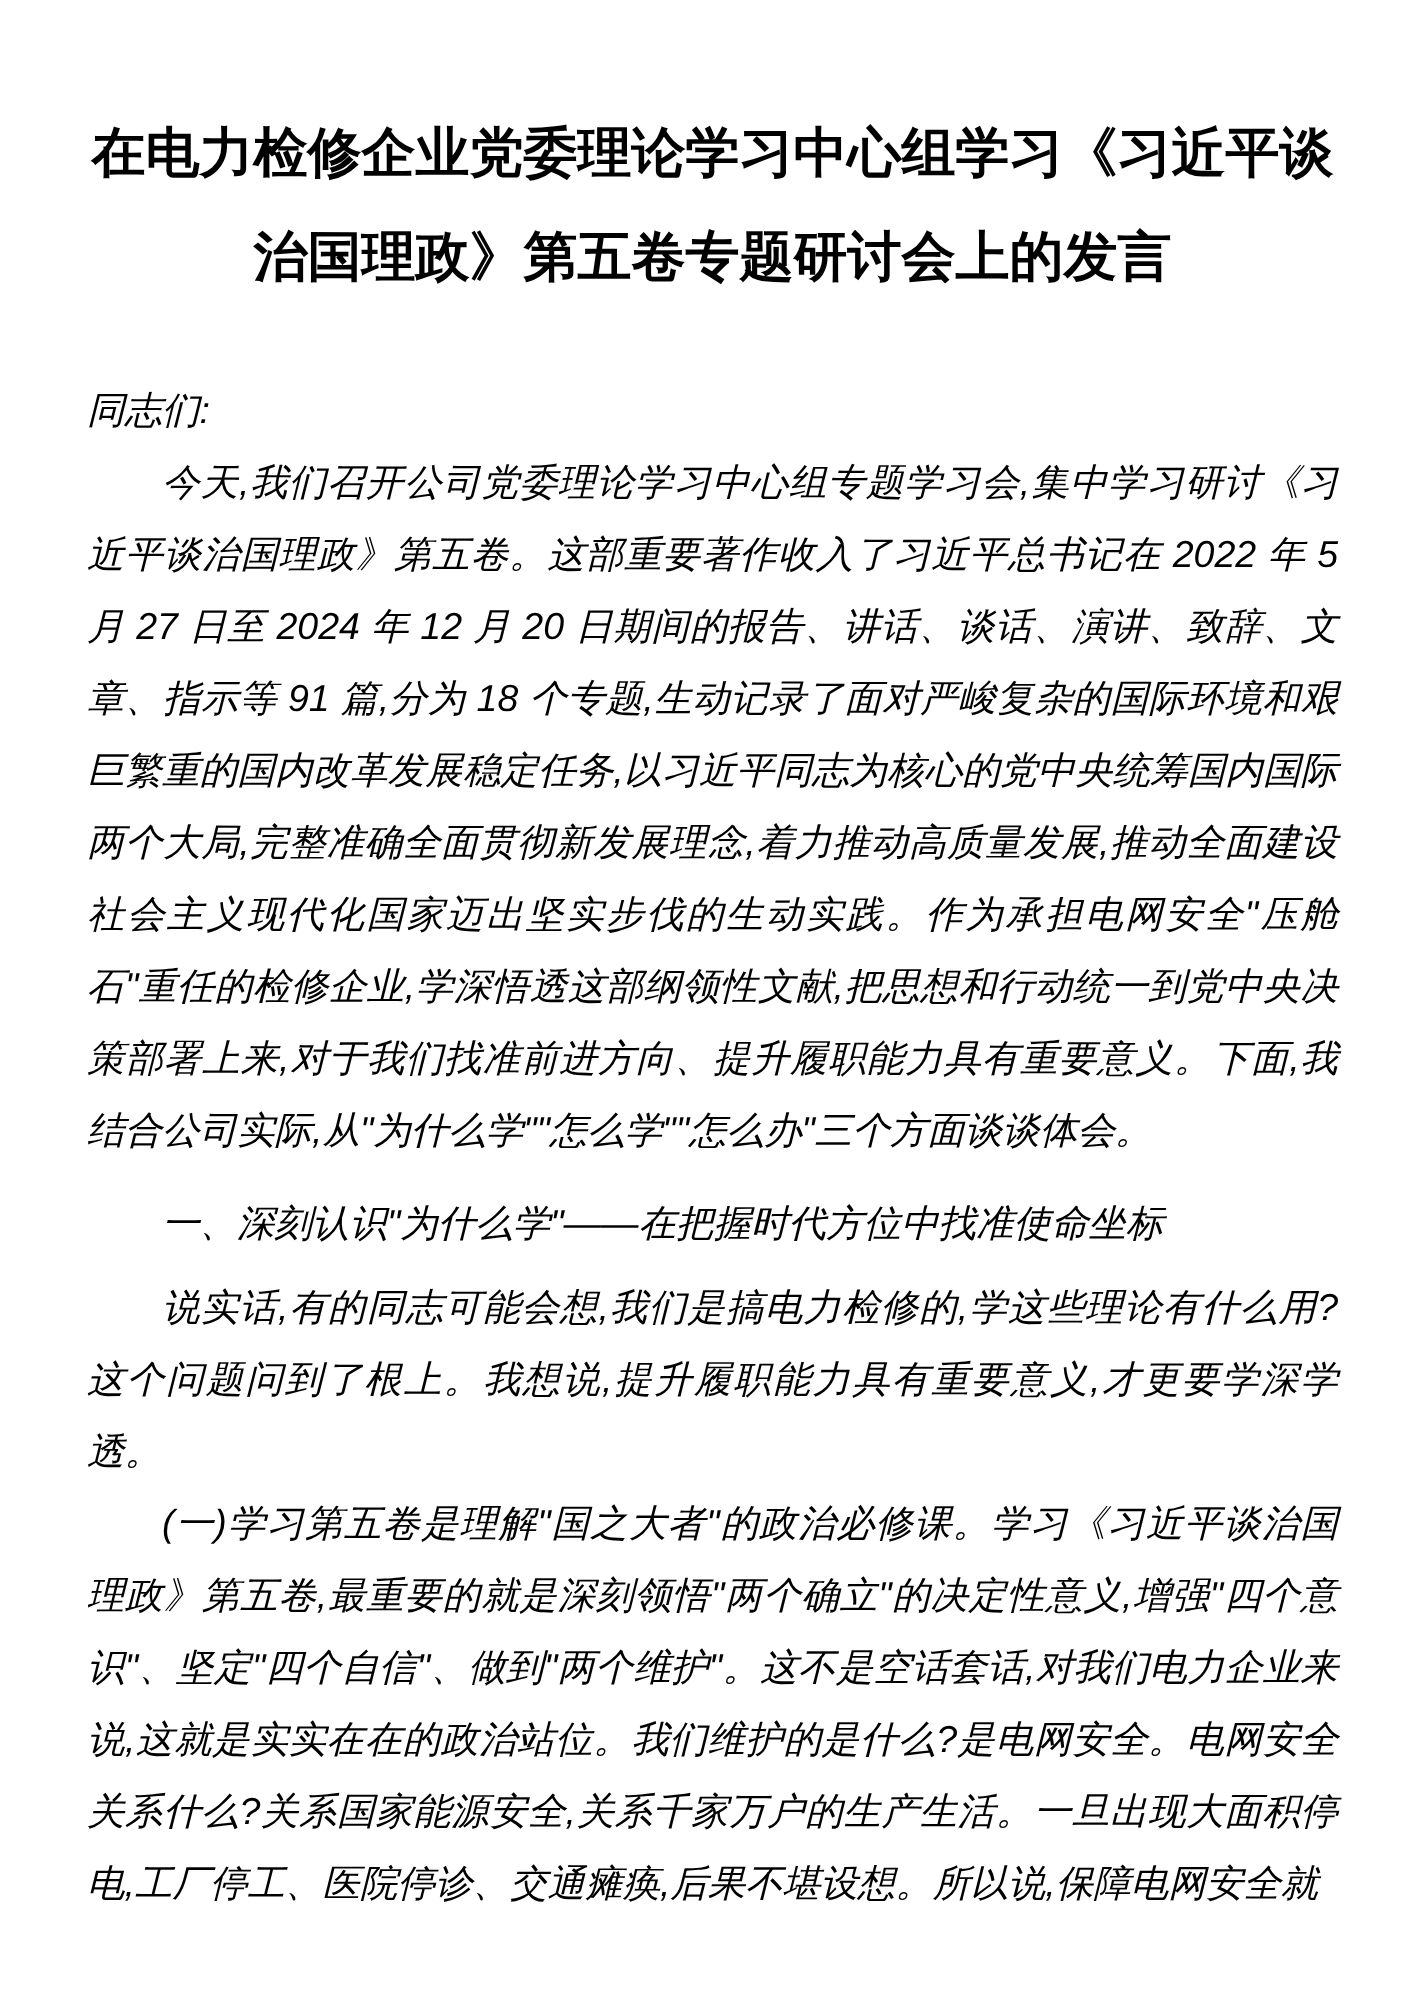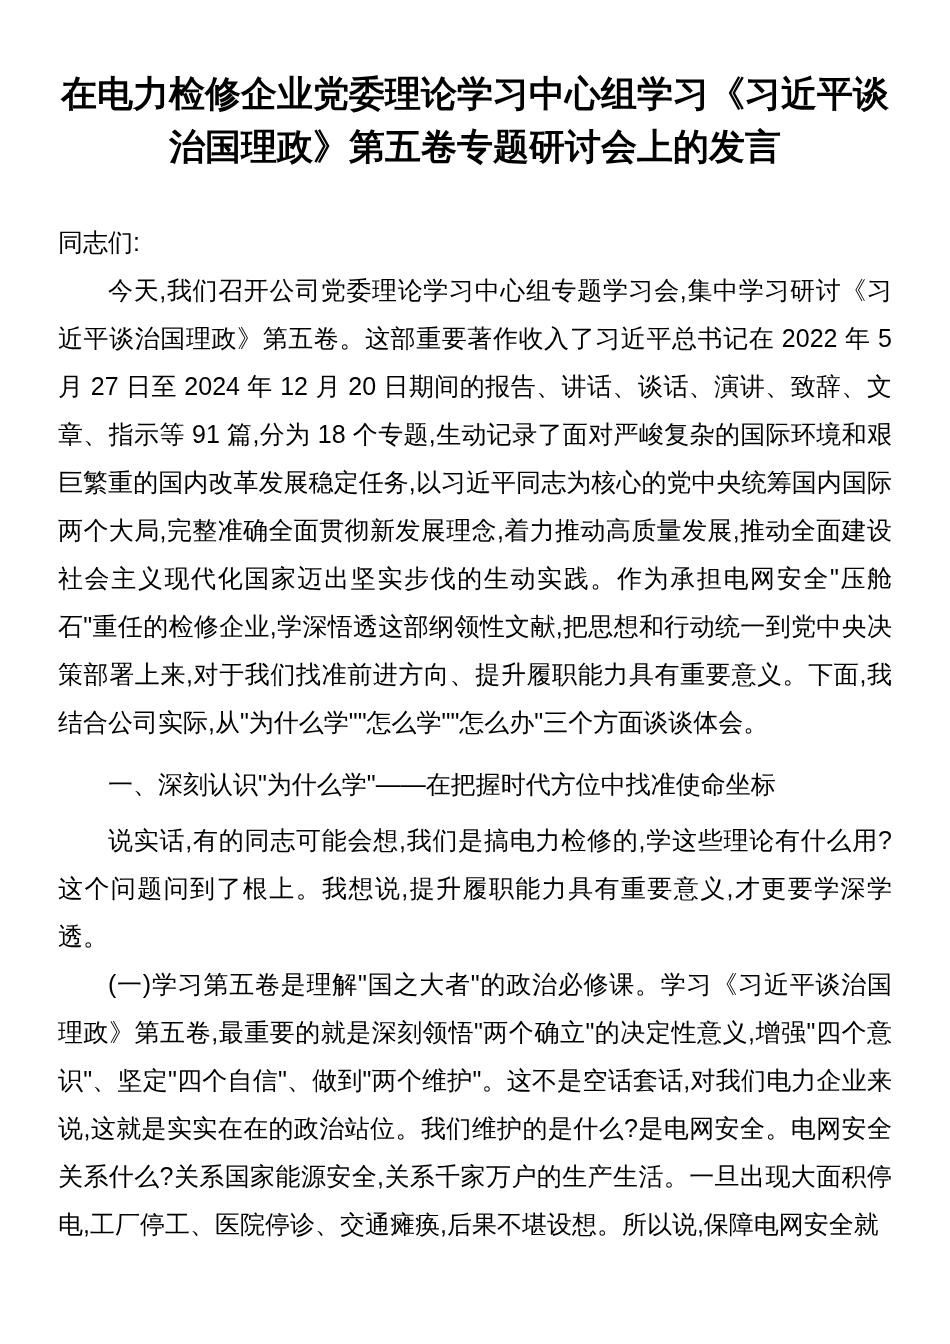--- a/index.html
+++ b/index.html
@@ -17,36 +17,38 @@
   .page {
     box-sizing: border-box;
     width: 950px;
     height: 1344px;
     background: #ffffff;
     padding: 0 58px;
   }
   .doc-title {
     font-size: 36px;
     font-weight: 700;
-    line-height: 53px;
+    line-height: 69px;
     text-align: center;
     margin: 67px 0 45px 0;
   }
   .para {
     font-size: 25px;
     line-height: 48px;
     text-align: justify;
     margin: 0;
     word-break: break-all;
   }
   .indent {
     text-indent: 2em;
+    font-style: italic;
   }
   .salutation {
     text-indent: 0;
+    font-style: italic;
   }
   .section-heading {
     margin-top: 14px;
     margin-bottom: 8px;
   }
 </style>
 </head>
 <body>
 
 <div class="page">

